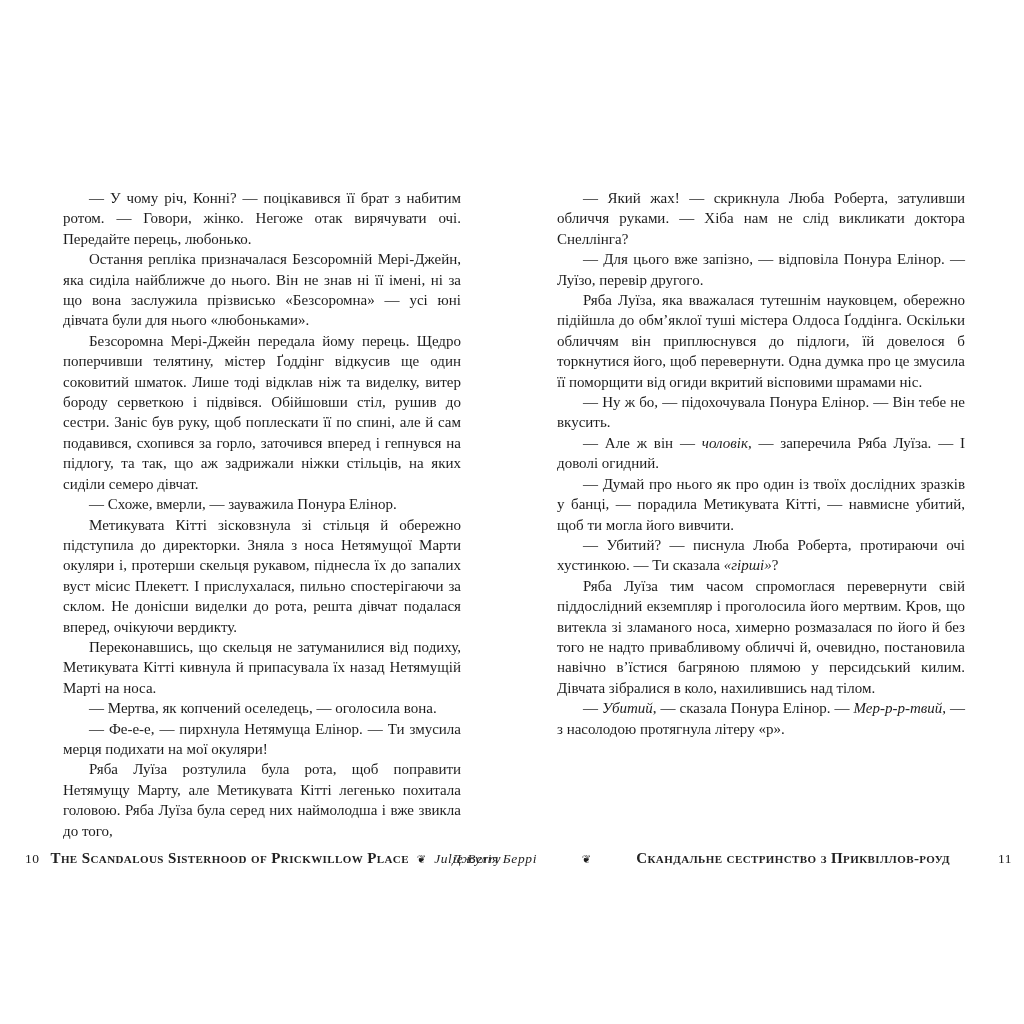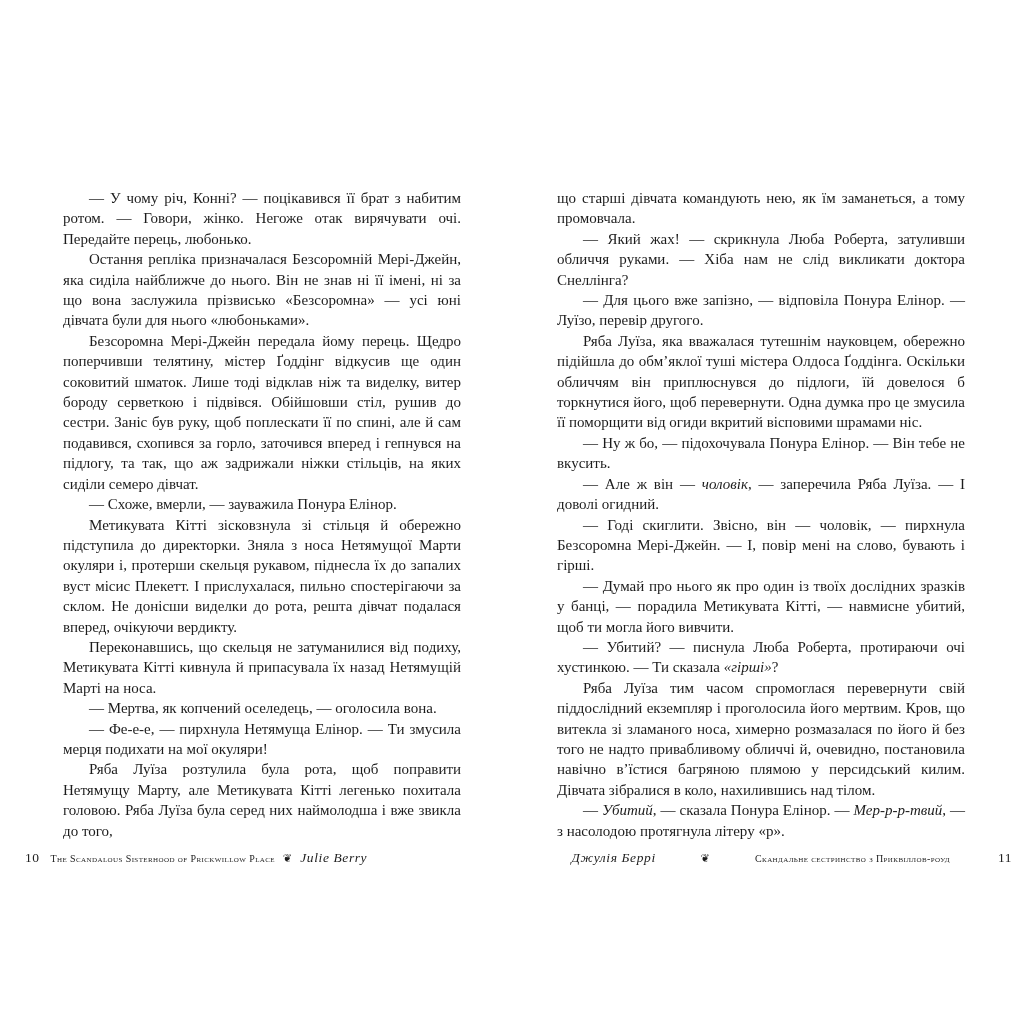--- a/index.html
+++ b/index.html
@@ -42,22 +42,22 @@
 
   .page-num {
     font-size: 13.5px;
     letter-spacing: 0.5px;
   }
   .footer-left  .page-num { margin-right: 11px; }
   .footer-right .page-num { margin-left: 11px; text-align: center; }
 
   .running-title {
     font-variant: small-caps;
-    font-weight: 400;
-    font-size: 10px;
+    font-weight: 700;
+    font-size: 15px;
     letter-spacing: 0.4px;
   }
   .ornament {
     font-family: "DejaVu Sans", sans-serif;
     font-size: 11px;
     margin: 0 8px;
     color: #1c1c1c;
   }
   .author-script {
     font-style: italic;
@@ -77,27 +77,25 @@
       <p><span>Безсоромна Мері-Джейн передала йому перець. Щедро поперчивши телятину, містер Ґоддінг відкусив ще один соковитий шматок. Лише тоді відклав ніж та виделку, витер бороду серветкою і підвівся. Обійшовши стіл, рушив до сестри. Заніс був руку, щоб поплескати її по спині, але й сам подавився, схопився за горло, заточився вперед і гепнувся на підлогу, та так, що аж задрижали ніжки стільців, на яких сиділи семеро дівчат.</span></p>
       <p><span>— Схоже, вмерли, — зауважила Понура Елінор.</span></p>
       <p><span>Метикувата Кітті зісковзнула зі стільця й обережно підступила до директорки. Зняла з носа Нетямущої Марти окуляри і, протерши скельця рукавом, піднесла їх до запалих вуст місис Плекетт. І прислухалася, пильно спостерігаючи за склом. Не донісши виделки до рота, решта дівчат подалася вперед, очікуючи вердикту.</span></p>
       <p><span>Переконавшись, що скельця не затуманилися від подиху, Метикувата Кітті кивнула й припасувала їх назад Нетямущій Марті на носа.</span></p>
       <p><span>— Мертва, як копчений оселедець, — оголосила вона.</span></p>
       <p><span>— Фе-е-е, — пирхнула Нетямуща Елінор. — Ти змусила мерця подихати на мої окуляри!</span></p>
       <p><span>Ряба Луїза розтулила була рота, щоб поправити Нетямущу Марту, але Метикувата Кітті легенько похитала головою. Ряба Луїза була серед них наймолодша і вже звикла до того,</span></p>
     </div>
 
   <div class="text-col col-right">
-      <p class="no-indent"><span>що старші дівчата командують нею, як їм заманеться, а тому промовчала.</span></p>
       <p><span>— Який жах! — скрикнула Люба Роберта, затуливши обличчя руками. — Хіба нам не слід викликати доктора Снеллінга?</span></p>
       <p><span>— Для цього вже запізно, — відповіла Понура Елінор. — Луїзо, перевір другого.</span></p>
       <p><span>Ряба Луїза, яка вважалася тутешнім науковцем, обережно підійшла до обм’яклої туші містера Олдоса Ґоддінга. Оскільки обличчям він приплюснувся до підлоги, їй довелося б торкнутися його, щоб перевернути. Одна думка про це змусила її поморщити від огиди вкритий вісповими шрамами ніс.</span></p>
       <p><span>— Ну ж бо, — підохочувала Понура Елінор. — Він тебе не вкусить.</span></p>
       <p><span>— Але ж він — </span><em>чоловік</em><span>, — заперечила Ряба Луїза. — І доволі огидний.</span></p>
-      <p><span>— Годі скиглити. Звісно, він — чоловік, — пирхнула Безсоромна Мері-Джейн. — І, повір мені на слово, бувають і гірші.</span></p>
       <p><span>— Думай про нього як про один із твоїх дослідних зразків у банці, — порадила Метикувата Кітті, — навмисне убитий, щоб ти могла його вивчити.</span></p>
       <p><span>— Убитий? — писнула Люба Роберта, протираючи очі хустинкою. — Ти сказала </span><em>«гірші»</em><span>?</span></p>
       <p><span>Ряба Луїза тим часом спромоглася перевернути свій піддослідний екземпляр і проголосила його мертвим. Кров, що витекла зі зламаного носа, химерно розмазалася по його й без того не надто привабливому обличчі й, очевидно, постановила навічно в’їстися багряною плямою у персидський килим. Дівчата зібралися в коло, нахилившись над тілом.</span></p>
       <p><span>— </span><em>Убитий</em><span>, — сказала Понура Елінор. — </span><em>Мер-р-р-твий</em><span>, — з насолодою протягнула літеру «р».</span></p>
     </div>
 
   <div class="footer footer-left">
     <span class="page-num">10</span>
     <span class="running-title">The Scandalous Sisterhood of Prickwillow Place</span>
     <span class="ornament">❦</span>

